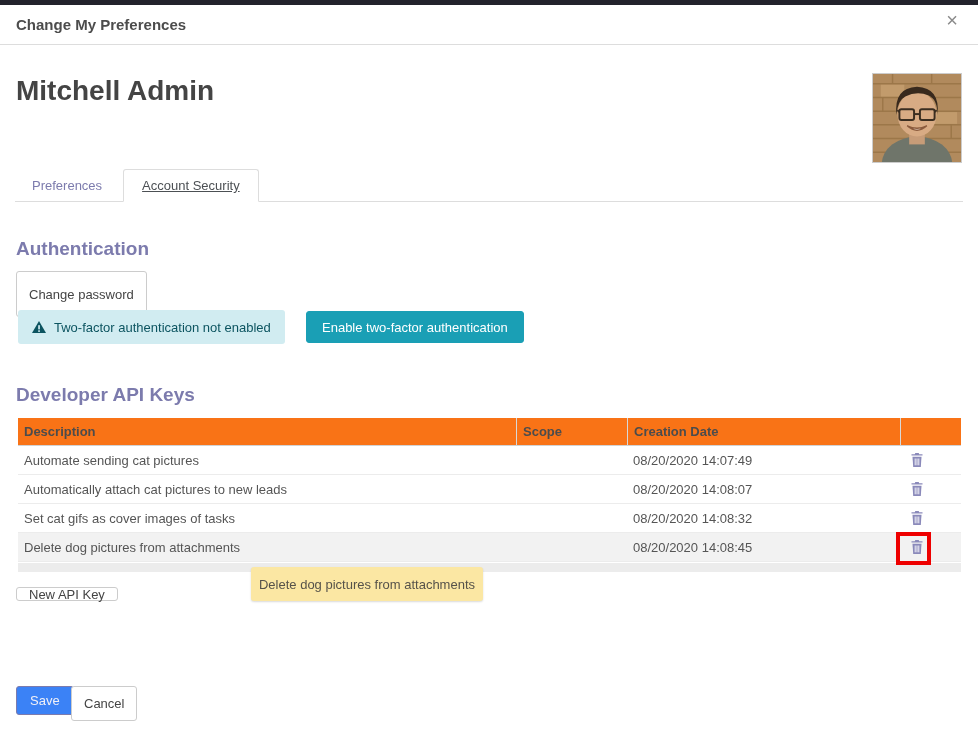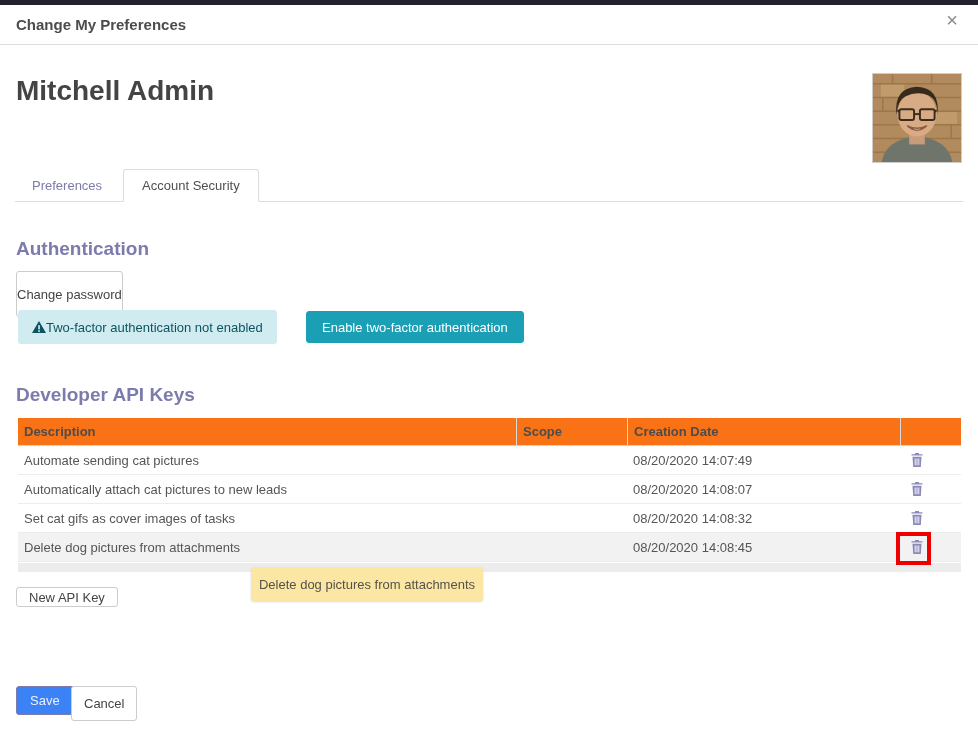--- a/index.html
+++ b/index.html
@@ -32,40 +32,40 @@
     position:absolute; left:15px; top:169px; width:948px; height:33px;
     border-bottom:1px solid #dddddd; display:flex; align-items:flex-end;
   }
   .tab {
     display:inline-block; padding:8px 16px; font-size:13px; cursor:pointer;
     border:1px solid transparent; border-radius:3px 3px 0 0; margin-bottom:-1px;
   }
   .tab.inactive { color:#7c7bad; margin-right:4px; }
   .tab.active {
     background:#fff; color:#4c5054; border-color:#dddddd;
-    border-bottom-color:#ffffff; padding:8px 18px;
+    border-bottom-color:#ffffff; padding:8px 18px;text-decoration:underline;
   }
 
   .section-heading { position:absolute; left:16px; font-size:19px; font-weight:bold; color:#7c7bad; }
   #auth-heading { top:238px; }
   #apikeys-heading { top:384px; }
 
   .btn {
     display:inline-flex; align-items:center; justify-content:center;
     font-size:13px; border-radius:3px; cursor:pointer;
     font-family:"Liberation Sans",sans-serif;
   }
   .btn-default { background:#ffffff; border:1px solid #cccccc; color:#444444; }
-  #change-password-btn { position:absolute; left:16px; top:271px; height:46px; padding:0 0; }
-  #new-api-key-btn { position:absolute; left:16px; top:587px; height:20px; padding:0 12px; }
+  #change-password-btn { position:absolute; left:16px; top:271px; height:46px; padding:0 12px; }
+  #new-api-key-btn { position:absolute; left:16px; top:587px; height:14px; padding:0 12px; }
 
   .alert-info {
     position:absolute; left:18px; top:310px; height:34px;
     background:#d1ecf1; color:#0c5460; border-radius:3px;
-    display:inline-flex; align-items:center; padding:0 14px; gap:0;
+    display:inline-flex; align-items:center; padding:0 14px; gap:8px;
     font-size:13px;
   }
   #enable-2fa-btn {
     position:absolute; left:306px; top:311px; height:32px; padding:0 15px;
     background:#1a9fb5; border:1px solid #1a9fb5; color:#ffffff;
   }
 
   .api-table { position:absolute; left:18px; top:418px; width:943px; }
   .t-head {
     display:grid; grid-template-columns:498px 111px 273px 61px;

